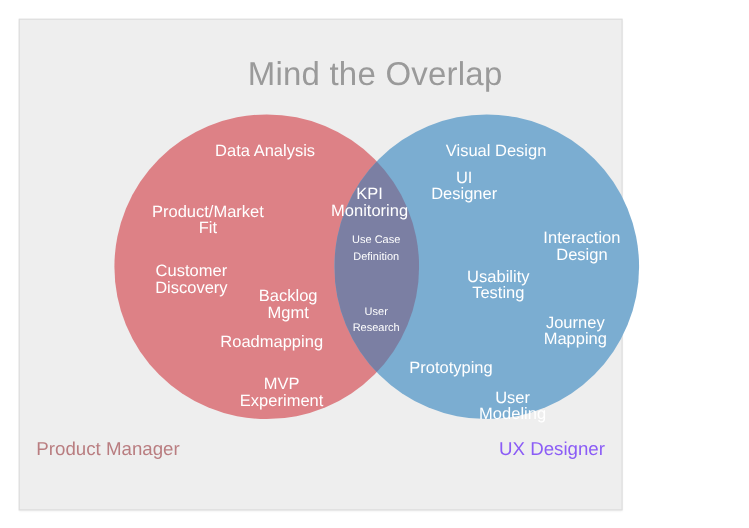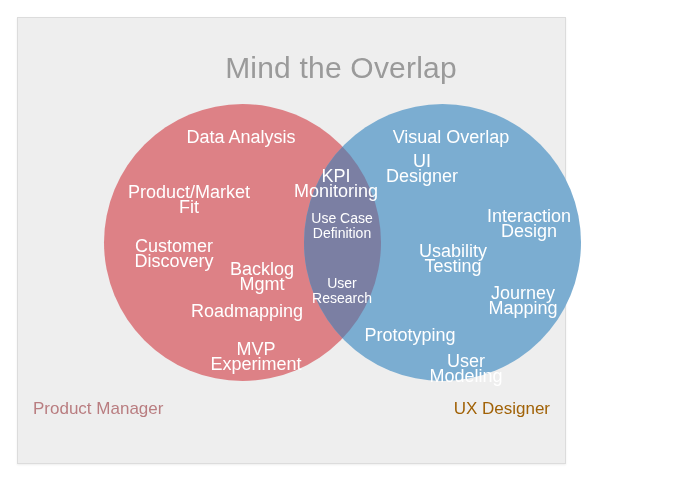--- a/index.html
+++ b/index.html
@@ -90,37 +90,37 @@
     top: 0;
     width: 277px;
     height: 277px;
     border-radius: 50%;
     background: #7b7fa3;
   }
 
   .lbl {
     position: absolute;
     color: #ffffff;
-    font-size: 18px;
+    font-size: 15px;
     line-height: 15px;
     text-align: center;
     white-space: pre-line;
     transform: translate(-50%, -50%);
     pointer-events: none;
   }
-  .lbl.overlap { font-size: 14px; }
+  .lbl.overlap { font-size: 10px; }
 
   
   .role {
     position: absolute;
     font-size: 17px;
     font-weight: 400;
   }
   #role-left  { left: 15px;  top: 381px; color: #b97d80; }
-  #role-right { right: 15px; top: 381px; color: #a16207; }
+  #role-right { right: 15px; top: 381px; color: #8b5cf6; }
 
   
   #logo {
     position: absolute;
     left: 0;
     top: 430px;
     width: 646px;
     display: flex;
     align-items: center;
     justify-content: center;
@@ -162,21 +162,21 @@
 Monitoring</div>
           <div class="lbl" style="left: 85px; top: 96px;">Product/Market
 Fit</div>
           <div class="lbl" style="left: 70px; top: 150px;">Customer
 Discovery</div>
           <div class="lbl" style="left: 158px; top: 173px;">Backlog
 Mgmt</div>
           <div class="lbl" style="left: 95px; top: 207px; margin-left: 48px;">Roadmapping</div>
           <div class="lbl" style="left: 152px; top: 253px;">MVP
 Experiment</div>
-          <div class="lbl" style="left: 347px; top: 33px;">Visual Overlap</div>
+          <div class="lbl" style="left: 347px; top: 33px;">Visual Design</div>
           <div class="lbl" style="left: 318px; top: 65px;">UI
 Designer</div>
           <div class="lbl" style="left: 425px; top: 120px;">Interaction
 Design</div>
           <div class="lbl" style="left: 349px; top: 155px;">Usability
 Testing</div>
           <div class="lbl" style="left: 419px; top: 197px;">Journey
 Mapping</div>
           <div class="lbl" style="left: 306px; top: 231px;">Prototyping</div>
           <div class="lbl" style="left: 362px; top: 265px;">User

